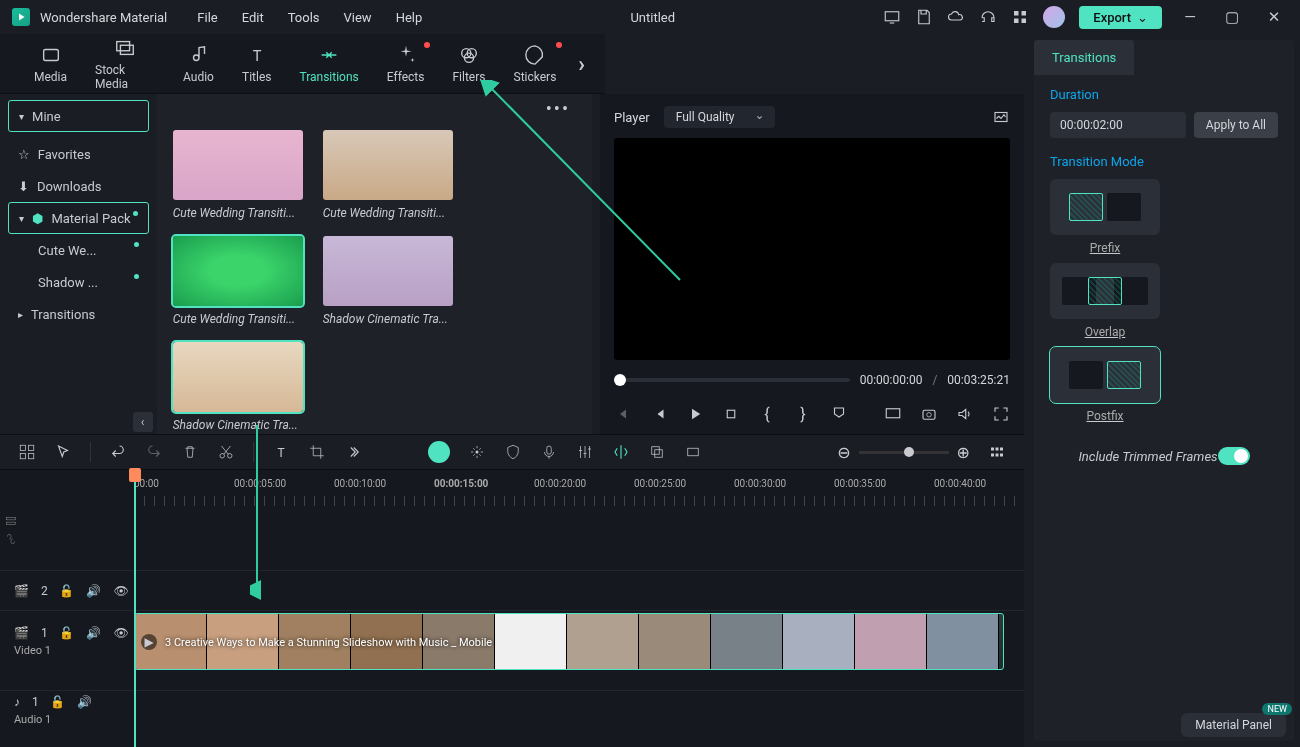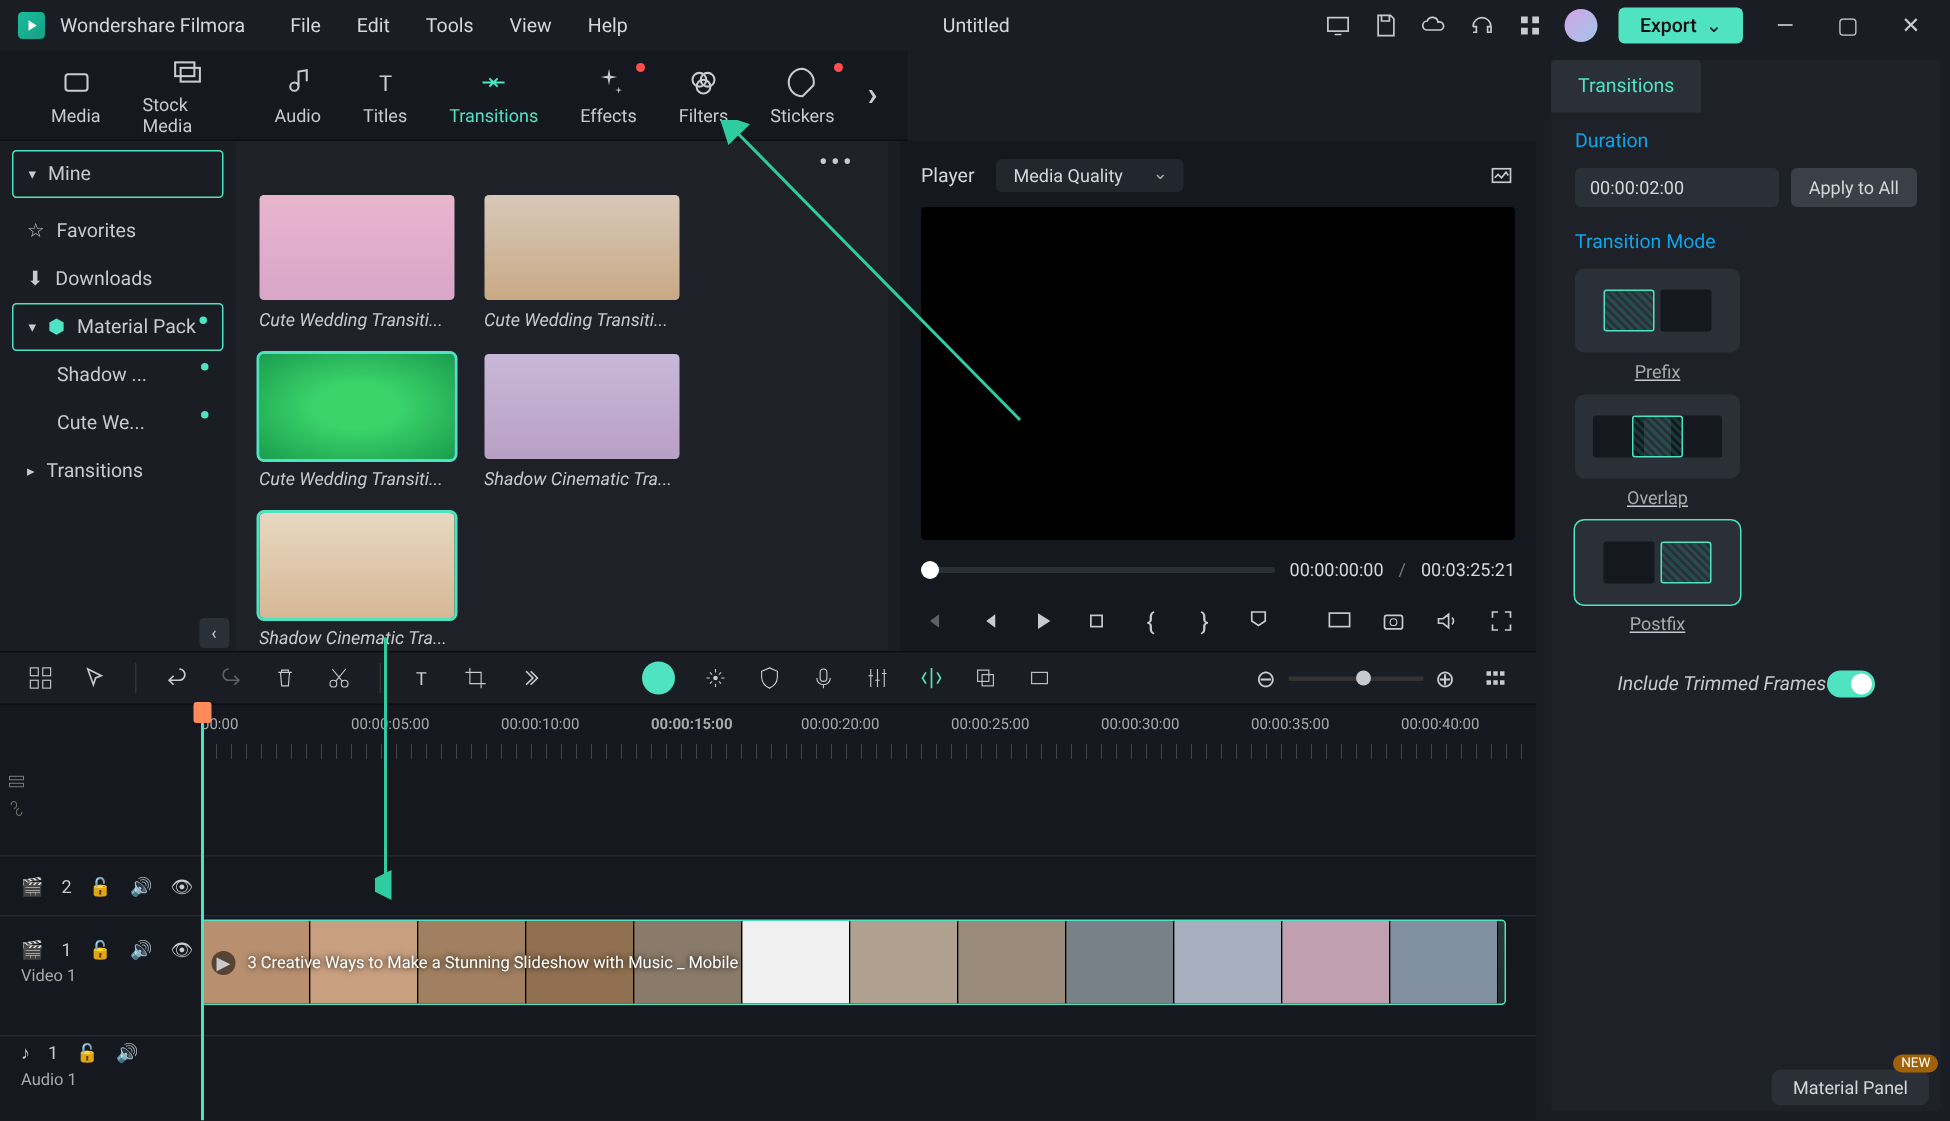--- a/index.html
+++ b/index.html
@@ -77,21 +77,21 @@
 .mode-item { display:flex; flex-direction:column; align-items:center; gap:6px; }
 .mode-box { width:110px; height:56px; background:#2a2f38; border-radius:6px; display:flex; align-items:center; justify-content:center; gap:4px; }
 .mode-box.sel { outline:1.5px solid #50e3c2; }
 .mb-a, .mb-b { width:34px; height:28px; background:#15181e; border-radius:2px; }
 .mb-t { width:34px; height:28px; border:1.5px solid #50e3c2; border-radius:2px; background:repeating-linear-gradient(45deg,#1abc9c33,#1abc9c33 2px,transparent 2px,transparent 4px); }
 .mode-lbl { font-size:12px; color:#aaa; }
 .rp-toggle { display:flex; align-items:center; justify-content:center; margin-top:24px;font-style:italic; }
 .toggle { width:32px; height:18px; background:#50e3c2; border-radius:9px; position:relative; cursor:pointer; }
 .toggle::after { content:""; position:absolute; right:2px; top:2px; width:14px; height:14px; background:#fff; border-radius:50%; }
 .kf-panel { position:absolute; bottom:4px; right:8px; background:#2a2f38; padding:5px 14px; border-radius:6px; font-size:12px; color:#d5d7dc; cursor:pointer; }
-.kf-new { position:absolute; top:-10px; right:-6px; background:#a16207; color:#fff; font-size:9px; padding:1px 5px; border-radius:8px; }
+.kf-new { position:absolute; top:-10px; right:-6px; background:#0f766e; color:#fff; font-size:9px; padding:1px 5px; border-radius:8px; }
 
 
 .tl-toolbar { height:36px; background:#1a1d23; display:flex; align-items:center; gap:18px; padding:0 18px; border-top:1px solid #0c0e12; border-bottom:1px solid #0c0e12; }
 .tl-sep { width:1px; height:20px; background:#333; }
 .tl-ico { width:18px; height:18px; color:#c8cad0; cursor:pointer; }
 .tl-ico.green { color:#50e3c2; }
 .zoom { display:flex; align-items:center; gap:8px; }
 .zoom-track { width:90px; height:3px; background:#333; position:relative; }
 .zoom-h { position:absolute; left:50%; top:-4px; width:10px; height:10px; background:#c8cad0; border-radius:50%; }
 
@@ -121,21 +121,21 @@
 </style>
 </head>
 <body>
 
 <div class="titlebar">
   <div class="logo">
       <svg viewBox="0 0 24 24" width="12" height="12">
         <path fill="#fff" d="M8 5v14l11-7z"></path>
       </svg>
     </div>
-  <div class="app-name">Wondershare Filmora</div>
+  <div class="app-name">Wondershare Material</div>
   <div class="menus">
     <div class="menu-item">File</div>
     <div class="menu-item">Edit</div>
     <div class="menu-item">Tools</div>
     <div class="menu-item">View</div>
     <div class="menu-item">Help</div>
   </div>
   <div class="titlebar-center">Untitled</div>
   <div class="titlebar-right">
     <svg class="tb-icon" viewBox="0 0 24 24">
@@ -240,25 +240,25 @@
         <span>⬇</span>
         <span>Downloads</span>
       </div>
     <div class="sb-item boxed" style="position:relative;">
         <span style="font-size:10px;">▾</span>
         <span style="color:#50e3c2;">⬢</span>
         <span>Material Pack</span>
         <span class="greendot"></span>
       </div>
     <div class="sb-item sub" style="position:relative;">
+        <span>Cute We...</span>
+        <span class="greendot"></span>
+      </div>
+    <div class="sb-item sub" style="position:relative;">
         <span>Shadow ...</span>
-        <span class="greendot"></span>
-      </div>
-    <div class="sb-item sub" style="position:relative;">
-        <span>Cute We...</span>
         <span class="greendot"></span>
       </div>
     <div class="sb-item">
         <span style="font-size:10px;">▸</span>
         <span>Transitions</span>
       </div>
     <div class="sb-chevron">‹</div>
   </div>
 
   <div class="gallery">
@@ -283,21 +283,21 @@
       <div class="thumb-item">
           <div class="thumb sel" style="background:linear-gradient(#e8d8c0,#d6b896);"></div>
           <div class="thumb-lbl">Shadow Cinematic Tra...</div>
         </div>
     </div>
   </div>
 
   <div class="preview" style="margin-left:8px; margin-right:276px;">
     <div class="prev-head">
       <div class="lbl">Player</div>
-      <div class="quality-sel">Media Quality</div>
+      <div class="quality-sel">Full Quality</div>
       <svg class="tb-icon prev-snap" viewBox="0 0 24 24">
           <rect x="4" y="6" width="16" height="12" stroke="currentColor" fill="none" stroke-width="1.5"></rect>
           <path d="M6 14l3-3 3 3 4-5 2 3" stroke="currentColor" fill="none" stroke-width="1.5"></path>
         </svg>
     </div>
     <div class="prev-canvas"></div>
     <div class="prev-time">
       <div class="seek">
           <div class="seek-h"></div>
         </div>

